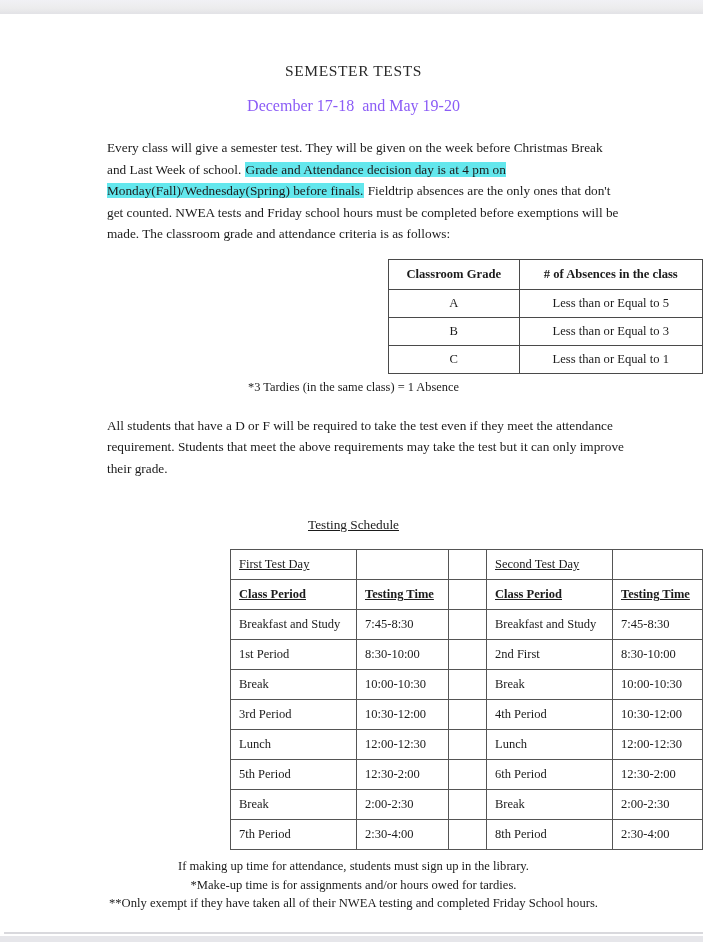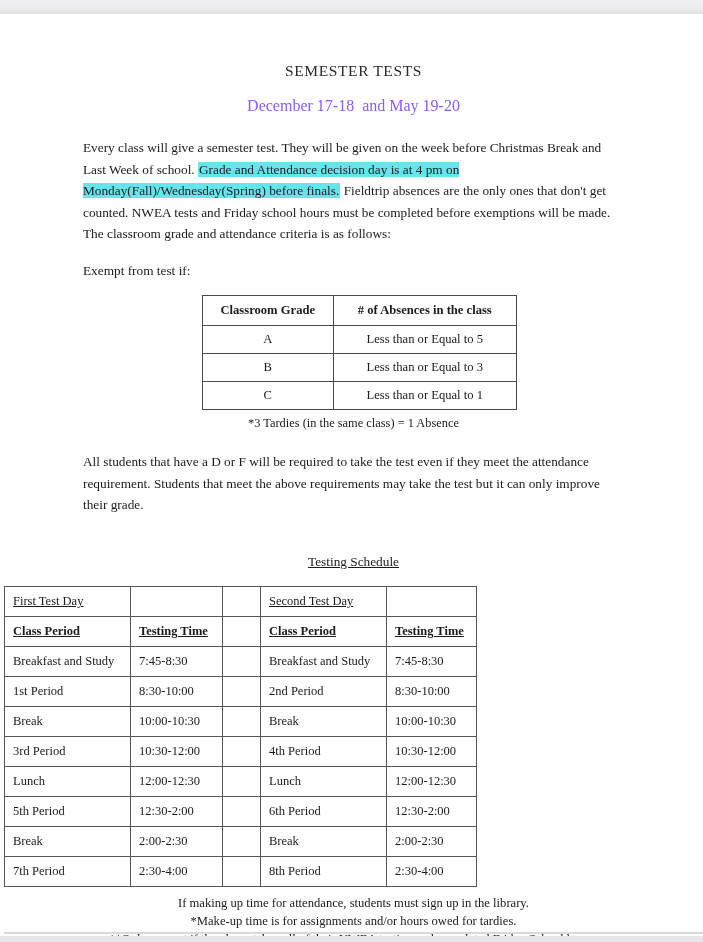--- a/index.html
+++ b/index.html
@@ -53,38 +53,38 @@
   .doc-subtitle {
     text-align: center;
     font-size: 16px;
     margin: 17px 0 0 0;
     font-weight: normal;
     color: #8b5cf6;
     white-space: pre;
   }
 
   .body-block {
-    margin: 22px 79px 0 79px;
+    margin: 22px 79px 0 103px;
     font-size: 13.3px;
     line-height: 1.62;
     text-align: left;
   }
   .body-block.tight { margin-top: 15px; }
   .body-block.para2 { margin-top: 20px; }
 
   .hl {
     background: #63e7ed;
     padding: 0 1px;
   }
 
   
   .exempt-wrap {
     margin: 14px 0 0 12px;
     display: flex;
-    justify-content: center;
+    justify-content: flex-end;
   }
   table.exempt {
     border-collapse: collapse;
     width: 315px;
     font-size: 12.6px;
   }
   table.exempt td, table.exempt th {
     border: 1.3px solid #4a4a4a;
     text-align: center;
     padding: 6px 4px;
@@ -107,21 +107,21 @@
   .sched-title {
     text-align: center;
     font-size: 13.3px;
     margin: 38px 0 16px 0;
   }
   .sched-title span { text-decoration: underline; }
 
   .sched-wrap {
     margin: 12px 0 0 0;
     display: flex;
-    justify-content: flex-start;
+    justify-content: flex-end;
   }
   table.sched {
     border-collapse: collapse;
     width: 472px;
     font-size: 12.5px;
     table-layout: fixed;
   }
   table.sched td {
     border: 1px solid #555555;
     padding: 7px 0 7px 8px;
@@ -154,21 +154,20 @@
 
 <div class="top-band"></div>
 
 <div class="page">
 
   <h1 class="doc-title">SEMESTER TESTS</h1>
   <div class="doc-subtitle">December 17-18  and May 19-20</div>
 
   <p class="body-block"><span>Every class will give a semester test.  They will be given on the week before Christmas Break and Last Week of school.  </span><span class="hl">Grade and Attendance decision day is at 4 pm on Monday(Fall)/Wednesday(Spring) before finals.</span><span>  Fieldtrip absences are the only ones that don't get counted.  NWEA tests and Friday school hours must be completed before exemptions will be made.  The classroom grade and attendance criteria is as follows:</span></p>
 
-  <p class="body-block tight">Exempt from test if:</p>
 
   <div class="exempt-wrap">
     <table class="exempt">
       <thead>
         <tr>
           <th class="c1">Classroom Grade</th>
           <th class="c2"># of Absences in the class</th>
         </tr>
       </thead>
       <tbody>
@@ -222,21 +221,21 @@
           <td>Breakfast and Study</td>
           <td>7:45-8:30</td>
           <td></td>
           <td>Breakfast and Study</td>
           <td>7:45-8:30</td>
         </tr>
         <tr>
           <td>1st Period</td>
           <td>8:30-10:00</td>
           <td></td>
-          <td>2nd Period</td>
+          <td>2nd First</td>
           <td>8:30-10:00</td>
         </tr>
         <tr>
           <td>Break</td>
           <td>10:00-10:30</td>
           <td></td>
           <td>Break</td>
           <td>10:00-10:30</td>
         </tr>
         <tr>

